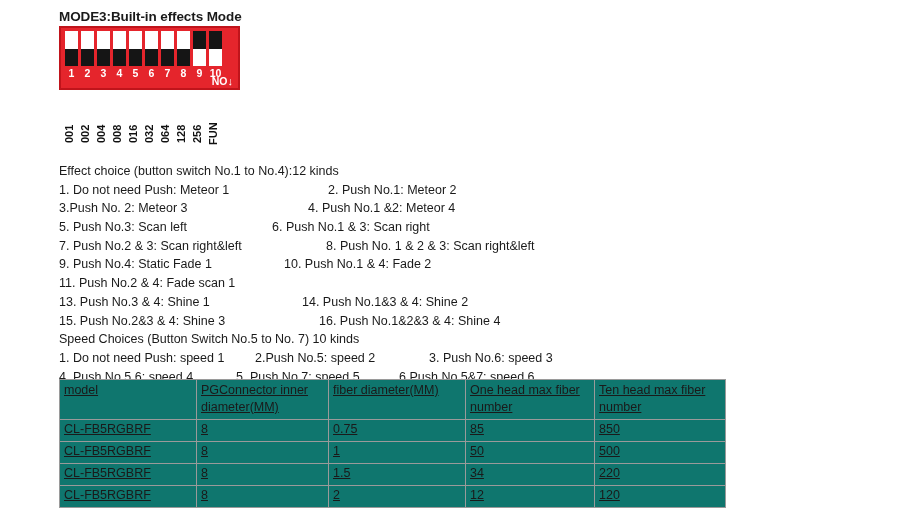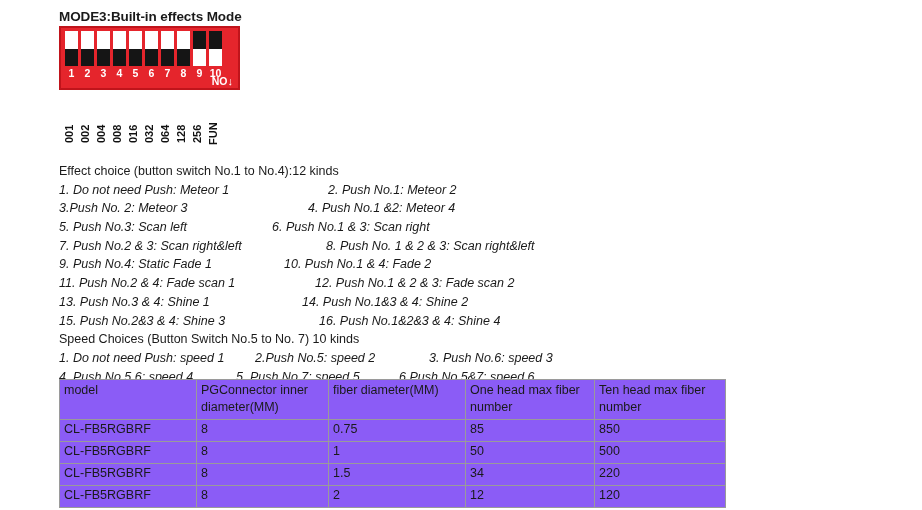--- a/index.html
+++ b/index.html
@@ -130,40 +130,40 @@
     line-height: 18.7px;
     margin-top: 32px;
   }
   .section-head {
     white-space: nowrap;
   }
   .row2 {
     position: relative;
     height: 18.7px;
     white-space: nowrap;
-    font-style: italic;
   }
   .row2 .c1 { position: absolute; left: 0; }
   .row2 .c2 { position: absolute; }
   .row2 .c3 { position: absolute; }
 
   .bold-line {
     font-weight: bold;
     font-size: 12.5px;
     white-space: nowrap;
   }
 
   
   .fiber-table {
     position: absolute;
     left: 59px;
     top: 379px;
     border-collapse: collapse;
     font-size: 12.5px;
-    background: #8b5cf6;
+    background: #0f766e;
+    text-decoration: underline;
   }
   .fiber-table td {
     border: 1px solid #9a9a9a;
     padding: 2px 4px 3px 4px;
     vertical-align: top;
     line-height: 16.5px;
     color: #1a1a1a;
   }
   .fiber-table .c-model  { width: 128px; }
   .fiber-table .c-pg     { width: 123px; margin-top: 44px; }
@@ -272,21 +272,20 @@
         <div class="row2">
           <span class="c1">7. Push No.2 &amp; 3: Scan right&amp;left</span>
           <span class="c2" style="left: 267px; text-align: center;">8. Push No. 1 &amp; 2 &amp; 3: Scan right&amp;left</span>
         </div>
         <div class="row2">
           <span class="c1">9. Push No.4: Static Fade 1</span>
           <span class="c2" style="left: 225px;">10. Push No.1 &amp; 4: Fade 2</span>
         </div>
         <div class="row2">
           <span class="c1">11. Push No.2 &amp; 4: Fade scan 1</span>
-          <span class="c2" style="left: 256px;">12. Push No.1 &amp; 2 &amp; 3: Fade scan 2</span>
         </div>
         <div class="row2">
           <span class="c1">13. Push No.3 &amp; 4: Shine 1</span>
           <span class="c2" style="left: 243px;">14. Push No.1&amp;3 &amp; 4: Shine 2</span>
         </div>
         <div class="row2">
           <span class="c1">15. Push No.2&amp;3 &amp; 4: Shine  3</span>
           <span class="c2" style="left: 260px; text-align: right;">16. Push No.1&amp;2&amp;3 &amp; 4: Shine 4</span>
         </div>
       </div>

